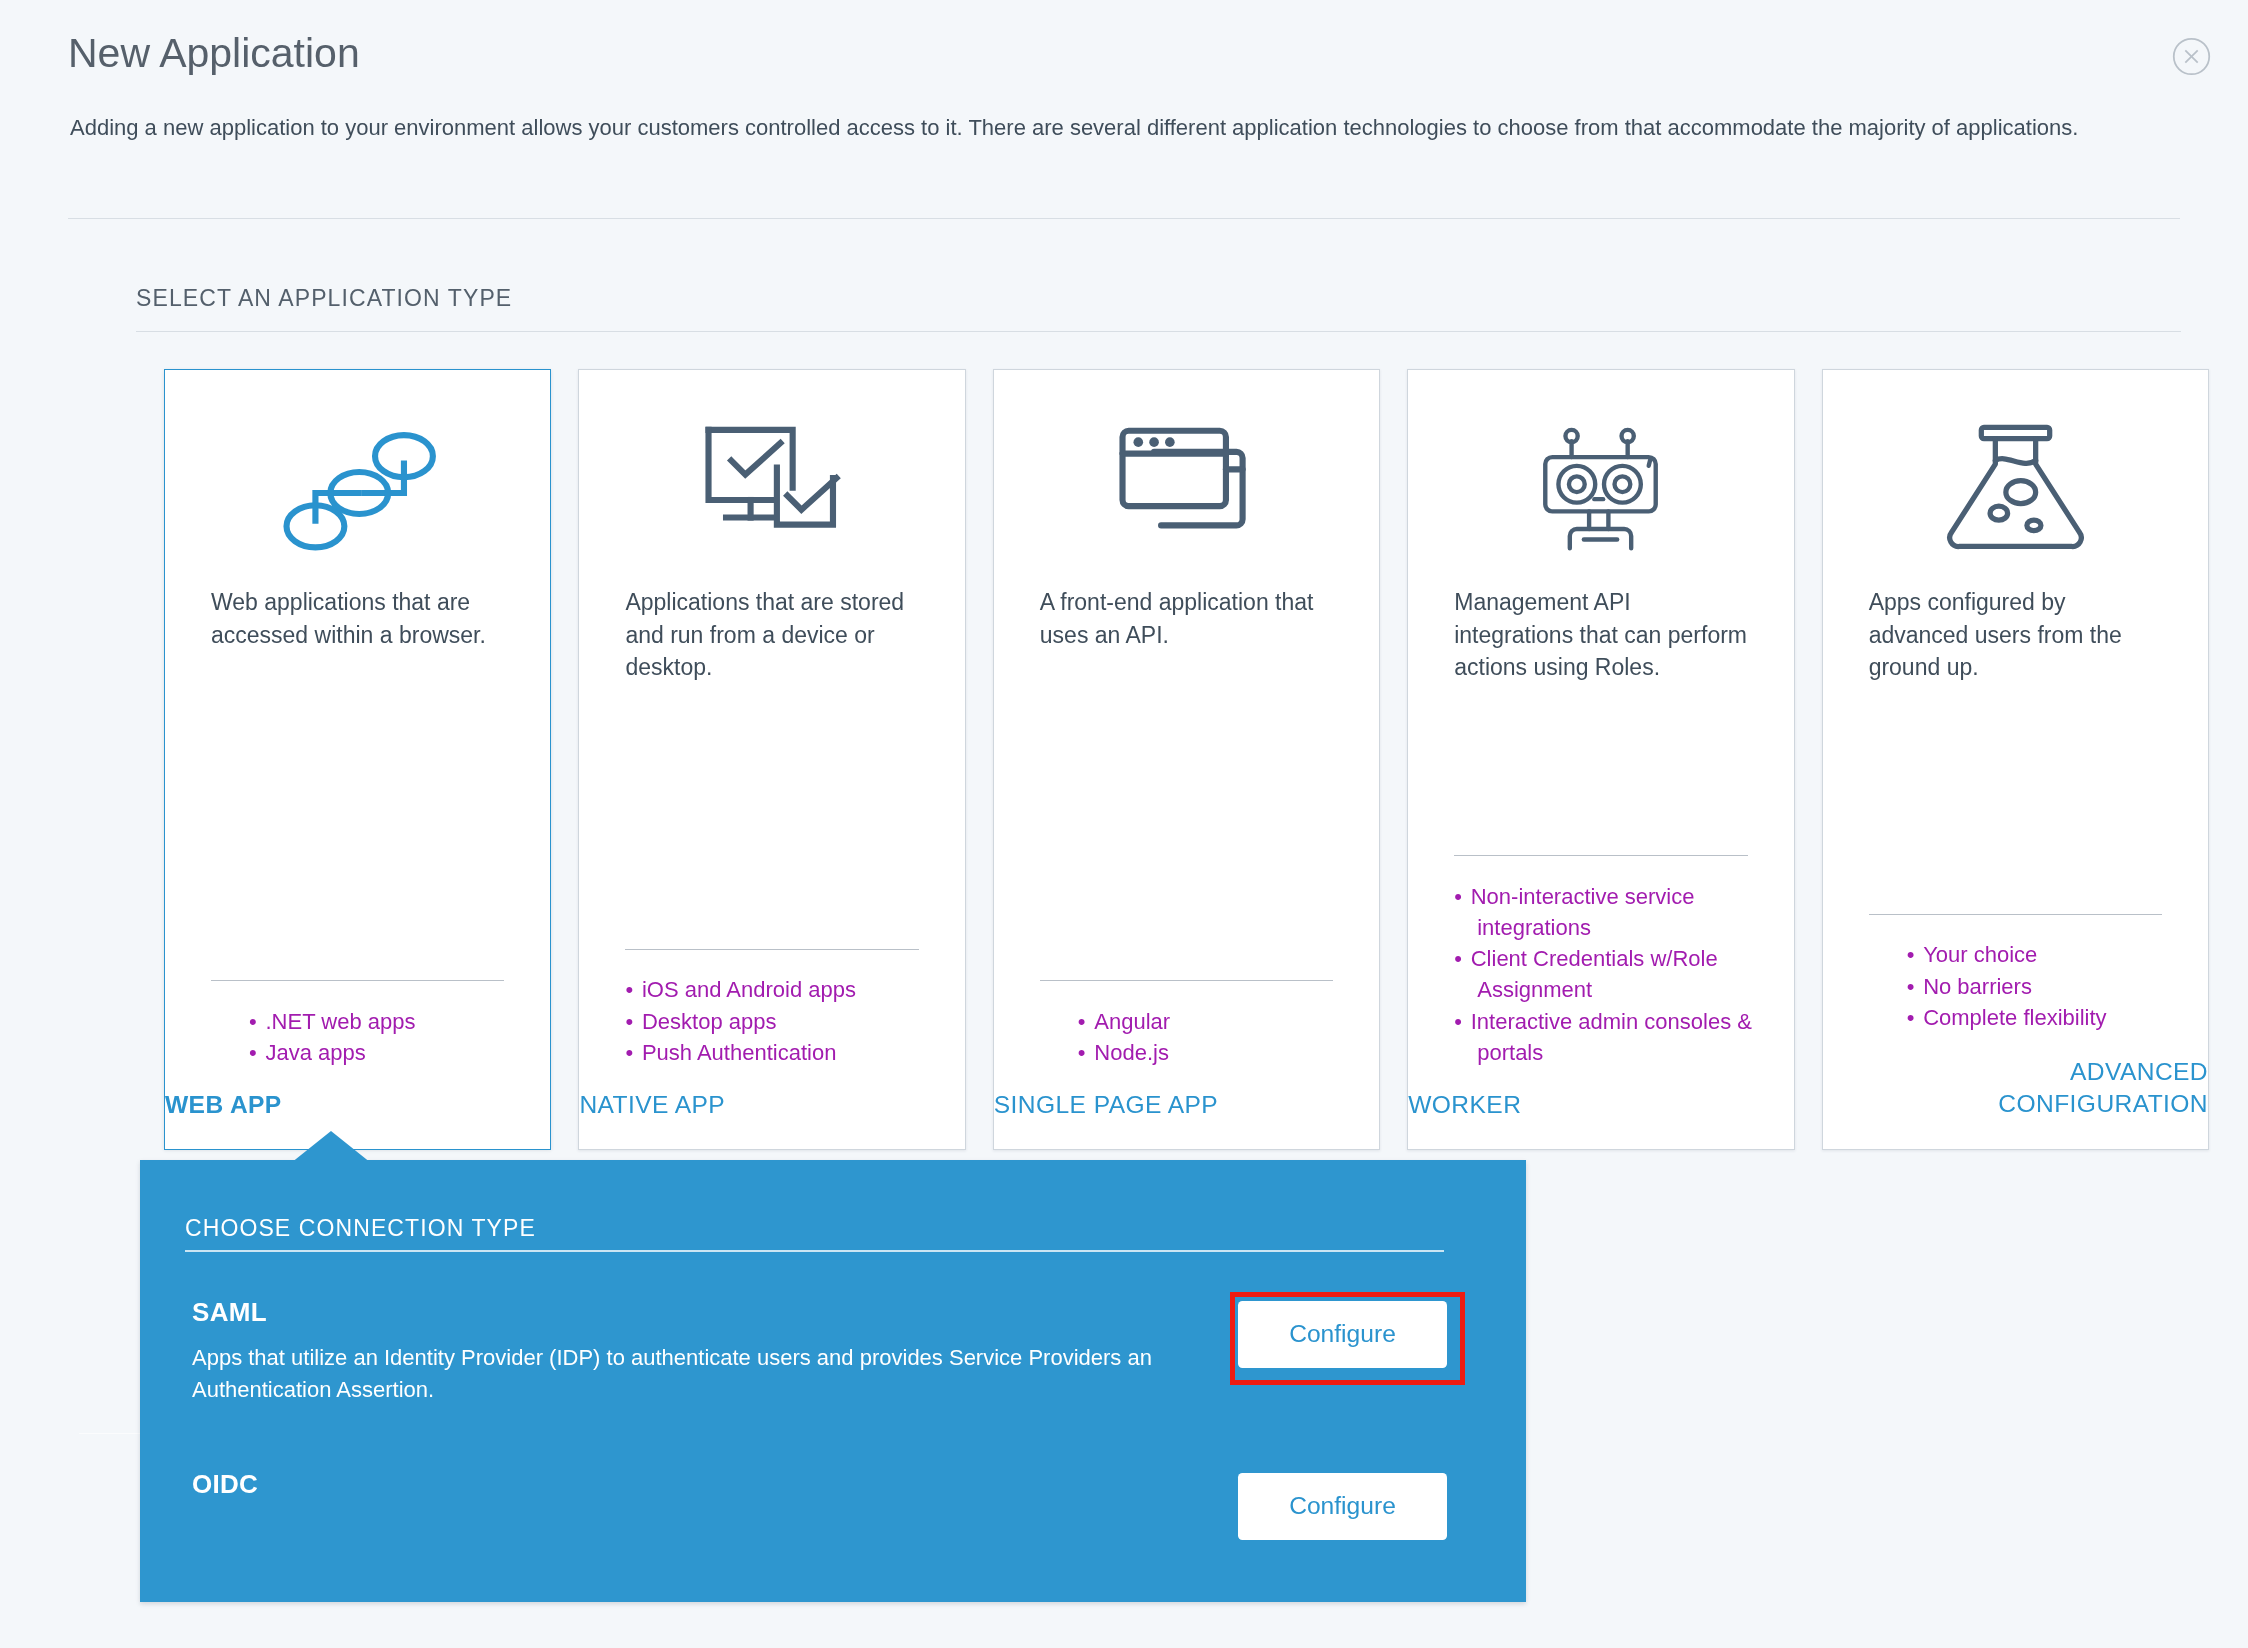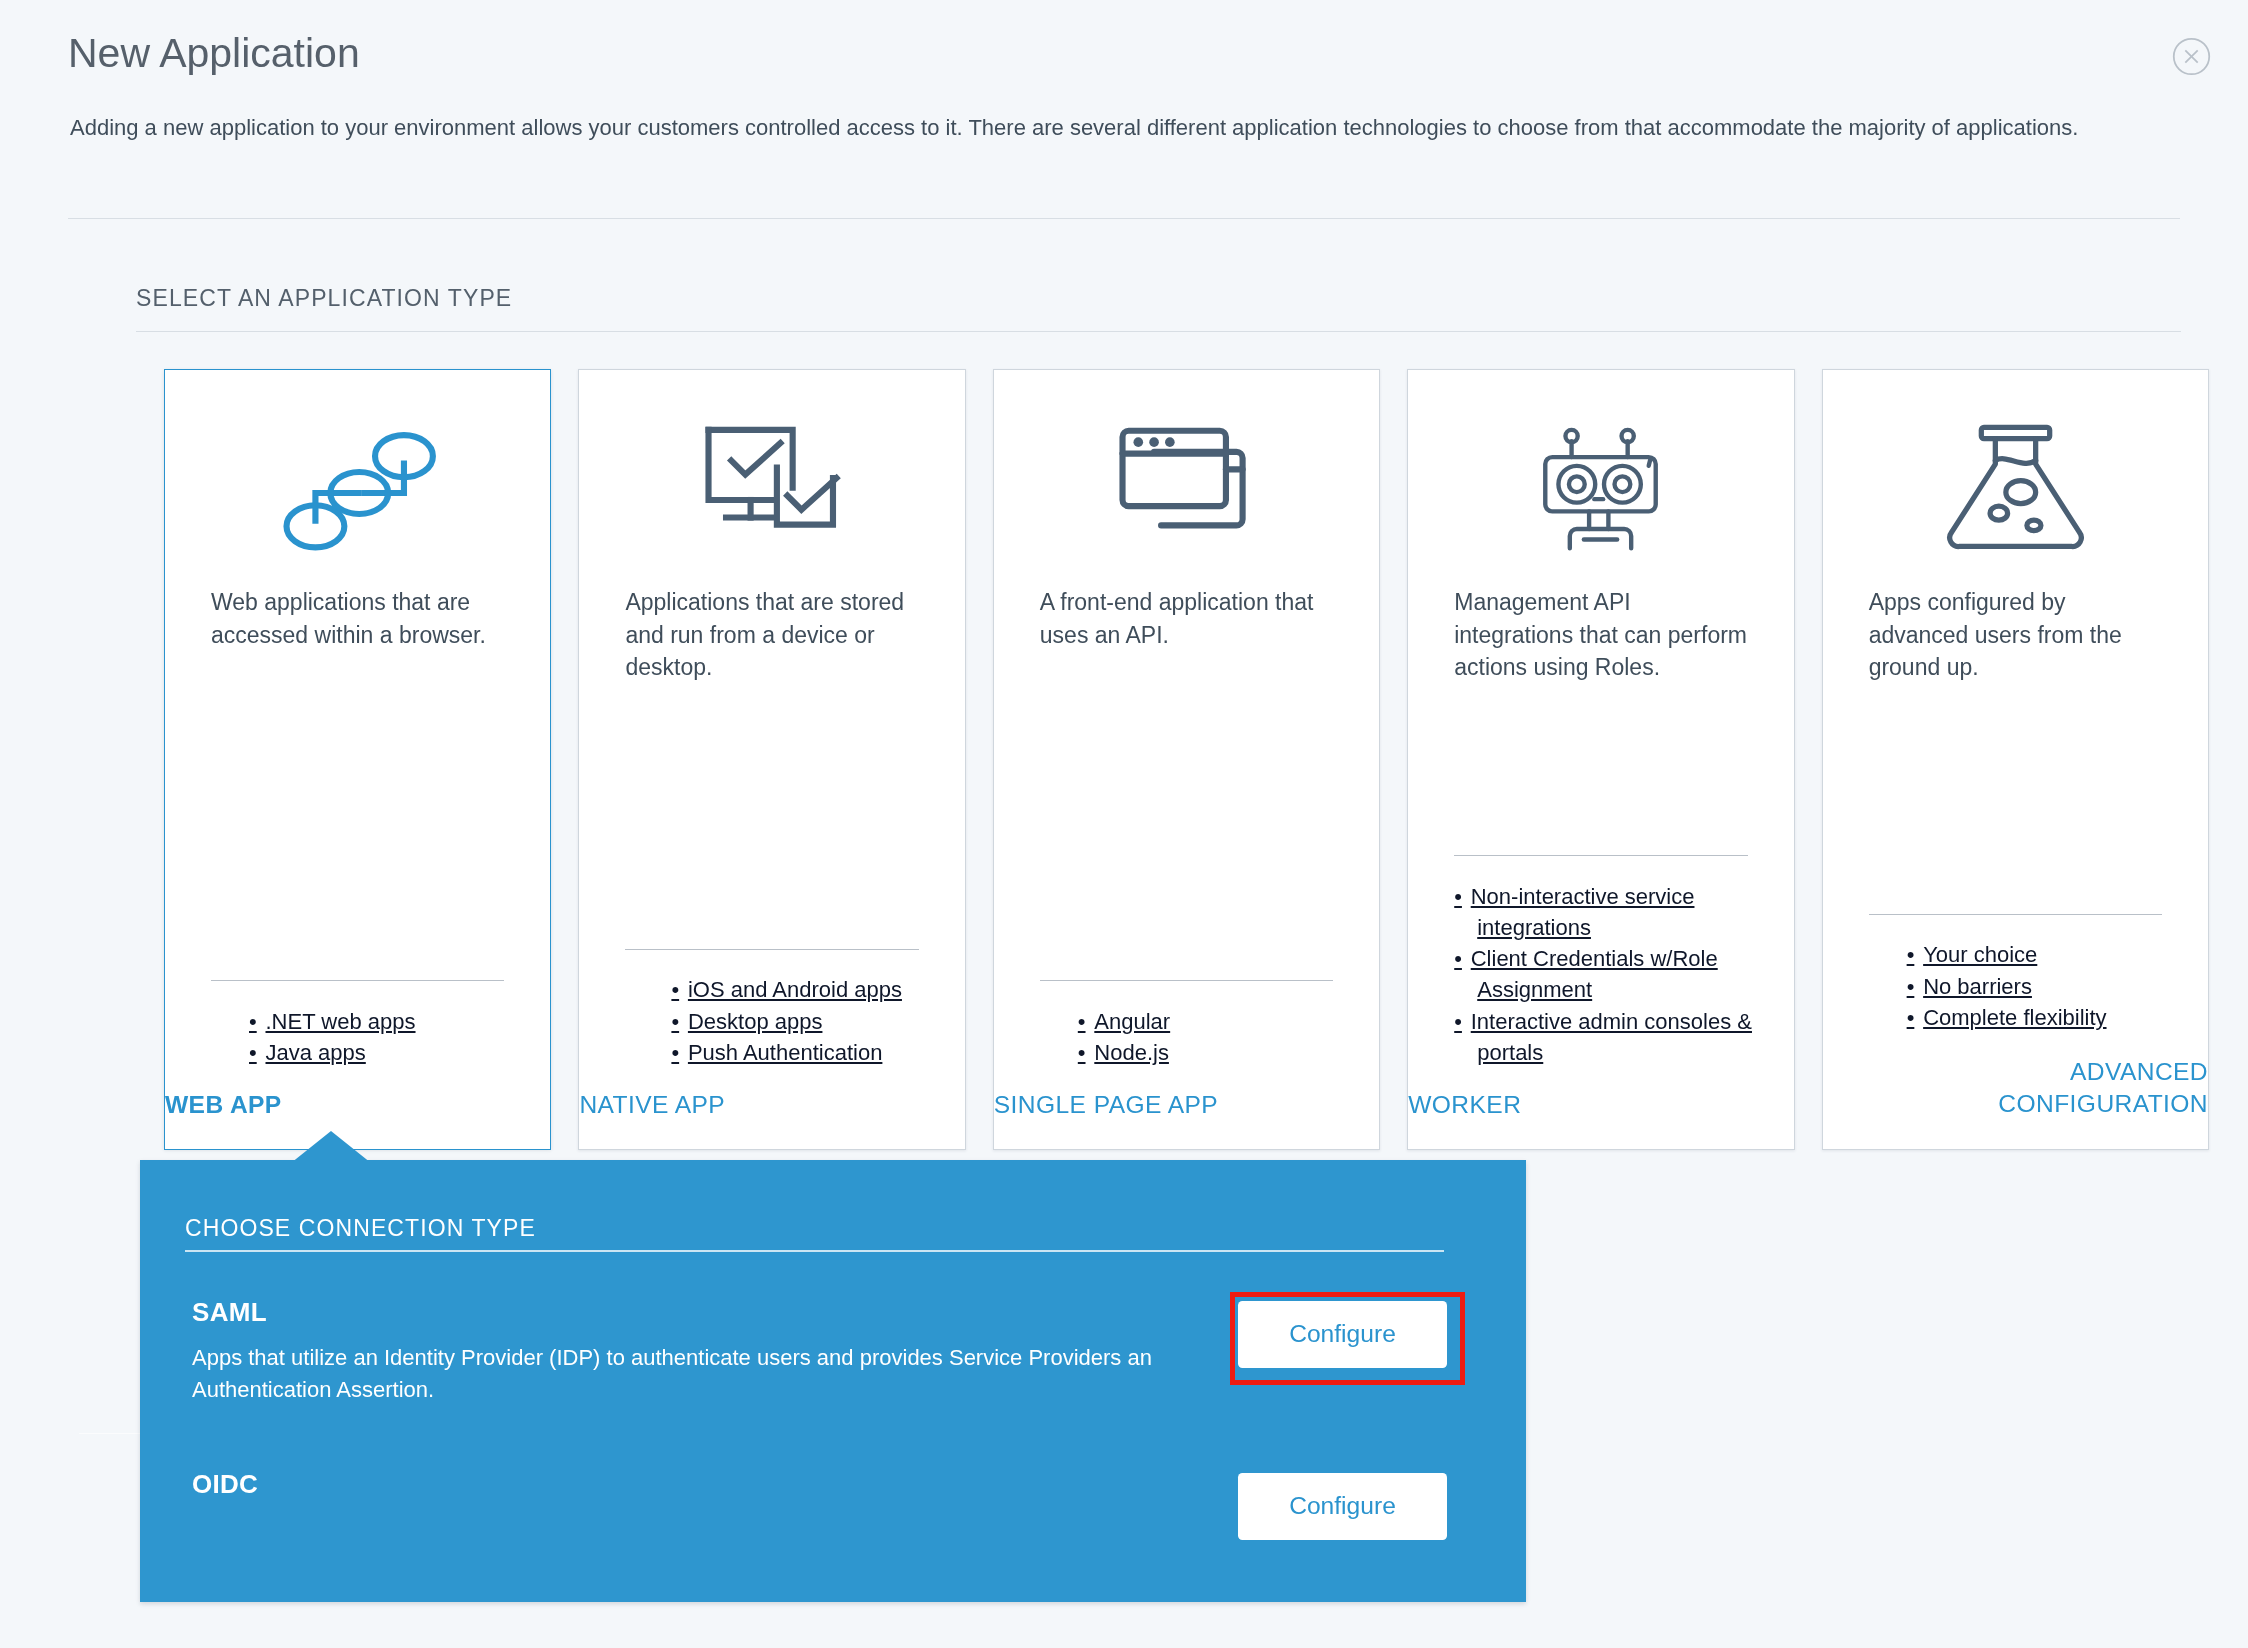--- a/index.html
+++ b/index.html
@@ -125,31 +125,30 @@
     margin: 0 46px;
     height: 0.9px;
     background: #b9c0c8;
   }
   .card-bullets {
     padding: 24.6px 0 0 0;
     margin: 0;
     list-style: none;
     font-size: 22px;
     line-height: 1.42;
-    color: #0f172a;
-    text-decoration: underline;
+    color: #a21caf;
   }
   .card-bullets li {
     padding-left: 0;
     position: relative;
   }
   .card-bullets .bullet-dot {
     margin-right: 8.8px;
   }
-  .bullets-left    { text-align: left; padding-left: 46px; margin-left: 46px; }
+  .bullets-left    { text-align: left; padding-left: 46px; }
   .bullets-indent  { text-align: left; padding-left: 84px; }
   .card-bullets li .li-text { display: inline; }
   .hang {
     display: block;
     padding-left: 46px;
     text-indent: -23px;
   }
   .card-cta {
     font-size: 24.6px;
     color: #2a93ce;

